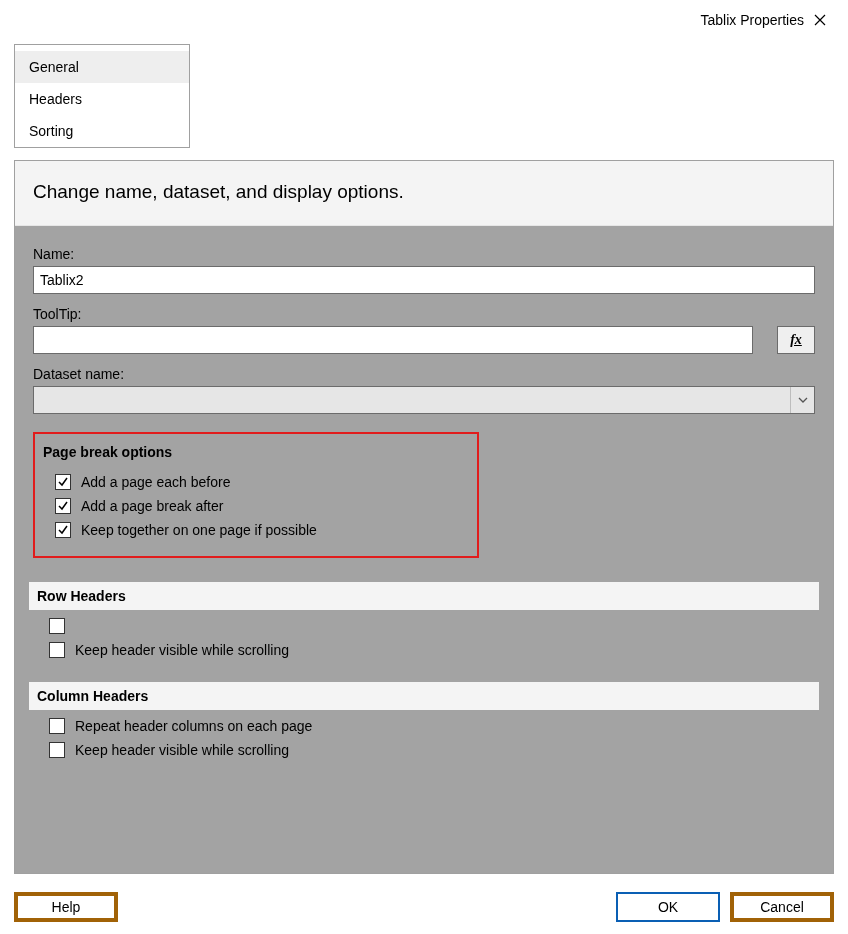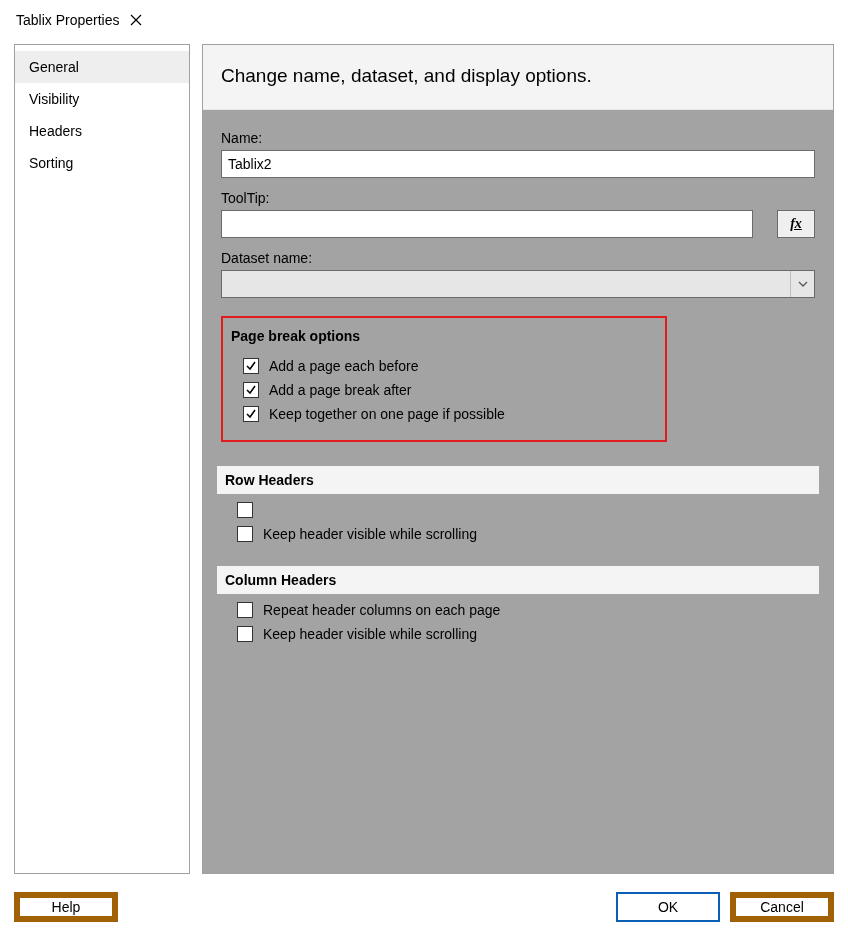--- a/index.html
+++ b/index.html
@@ -9,35 +9,36 @@
     font-size: 14px;
     color: #000;
     background: #fff;
     width: 848px;
     height: 934px;
     position: relative;
     overflow: hidden;
   }
   .titlebar {
     display: flex;
-    justify-content: flex-start;
+    justify-content: flex-end;
     align-items: center;
     padding: 8px 12px 8px 16px;
   }
   .titlebar .title { font-size: 14px; }
   .close-btn {
     width: 32px; height: 24px;
     display: flex; align-items: center; justify-content: center;
     cursor: pointer;
   }
   .dialog-body {
     position: absolute;
     left: 14px; right: 14px; top: 44px; bottom: 60px;
     display: flex;
     gap: 12px;
+    flex-direction: column;
   }
   .sidebar {
     width: 176px;
     border: 1px solid #a0a0a0;
     background: #fff;
     display: flex;
     flex-direction: column;
     padding-top: 6px;
   }
   .sidebar-item {
@@ -167,21 +168,21 @@
     position: absolute;
     left: 14px; right: 14px; bottom: 12px;
     display: flex;
     align-items: center;
     gap: 10px;
   }
   .footer .spacer { flex: 1; }
   .btn {
     min-width: 104px;
     height: 30px;
-    border: 6px solid #a16207;
+    border: 4px solid #a16207;
     background: #fff;
     font-size: 14px;
     font-family: inherit;
     cursor: pointer;
   }
   .btn.primary {
     border: 2px solid #0a5fb4;
   }
 </style>
 </head>
@@ -193,21 +194,20 @@
     <svg width="12" height="12" viewBox="0 0 12 12">
         <path d="M1 1 L11 11 M11 1 L1 11" stroke="#000" stroke-width="1.2" fill="none"></path>
       </svg>
   </div>
 </div>
 
 <div class="dialog-body">
 
   <div class="sidebar">
     <div class="sidebar-item selected"><span>General</span></div>
-    <div class="sidebar-item"><span>Visibility</span></div>
     <div class="sidebar-item"><span>Headers</span></div>
     <div class="sidebar-item"><span>Sorting</span></div>
   </div>
 
   <div class="main">
     <div class="main-header">Change name, dataset, and display options.</div>
     <div class="content">
 
       <div class="form-label">Name:</div>
       <input class="text-input" type="text" value="Tablix2" style="">

